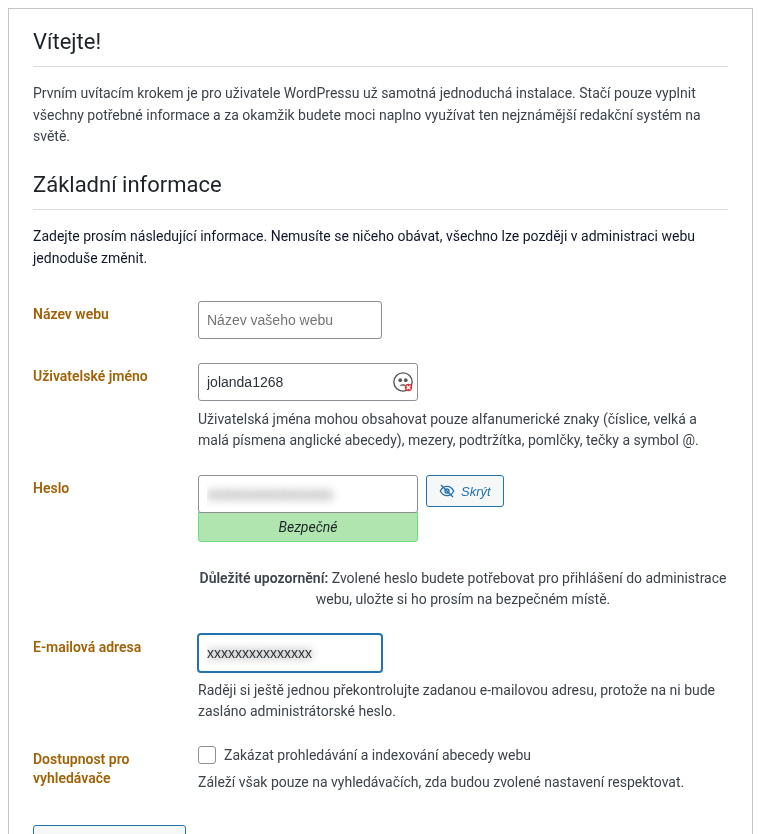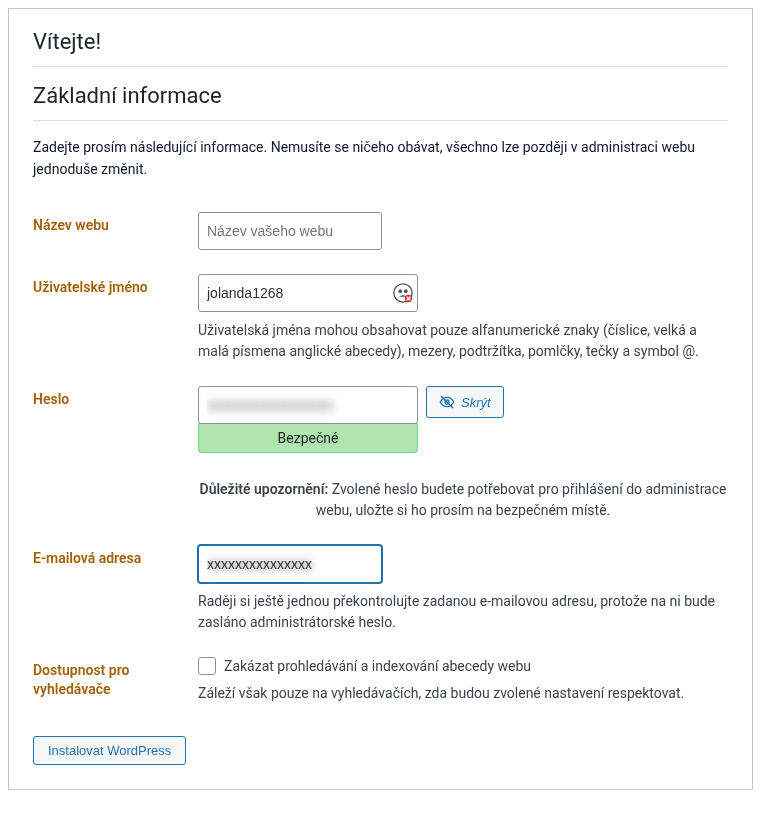--- a/index.html
+++ b/index.html
@@ -102,20 +102,21 @@
   .strength {
     width: 220px;
     background: #b0e5b0;
     border: 1px solid #68de7c;
     color: #1d2327;
     text-align: center;
     padding: 6px 0;
     font-size: 14px;
     margin-top: -1px;
     border-radius: 0 0 3px 3px;
+    font-style: italic;
   }
   .button-secondary {
     display: inline-flex;
     align-items: center;
     gap: 6px;
     background: #f6f7f7;
     border: 1px solid #2271b1;
     color: #2271b1;
     padding: 5px 12px;
     border-radius: 3px;
@@ -156,20 +157,21 @@
     cursor: pointer;
   }
 </style>
 </head>
 <body>
 
 <div class="frame">
 
   <h1>Vítejte!</h1>
   <hr>
+  <p class="intro">Prvním uvítacím krokem je pro uživatele WordPressu už samotná jednoduchá instalace. Stačí pouze vyplnit všechny potřebné informace a za okamžik budete moci naplno využívat ten nejznámější redakční systém na světě.</p>
 
   <h1>Základní informace</h1>
   <hr>
   <p class="lead">Zadejte prosím následující informace. Nemusíte se ničeho obávat, všechno lze později v administraci webu jednoduše změnit.</p>
 
   <table class="form-table">
     <tbody>
         <tr>
       <th><label>Název webu</label></th>
       <td>

